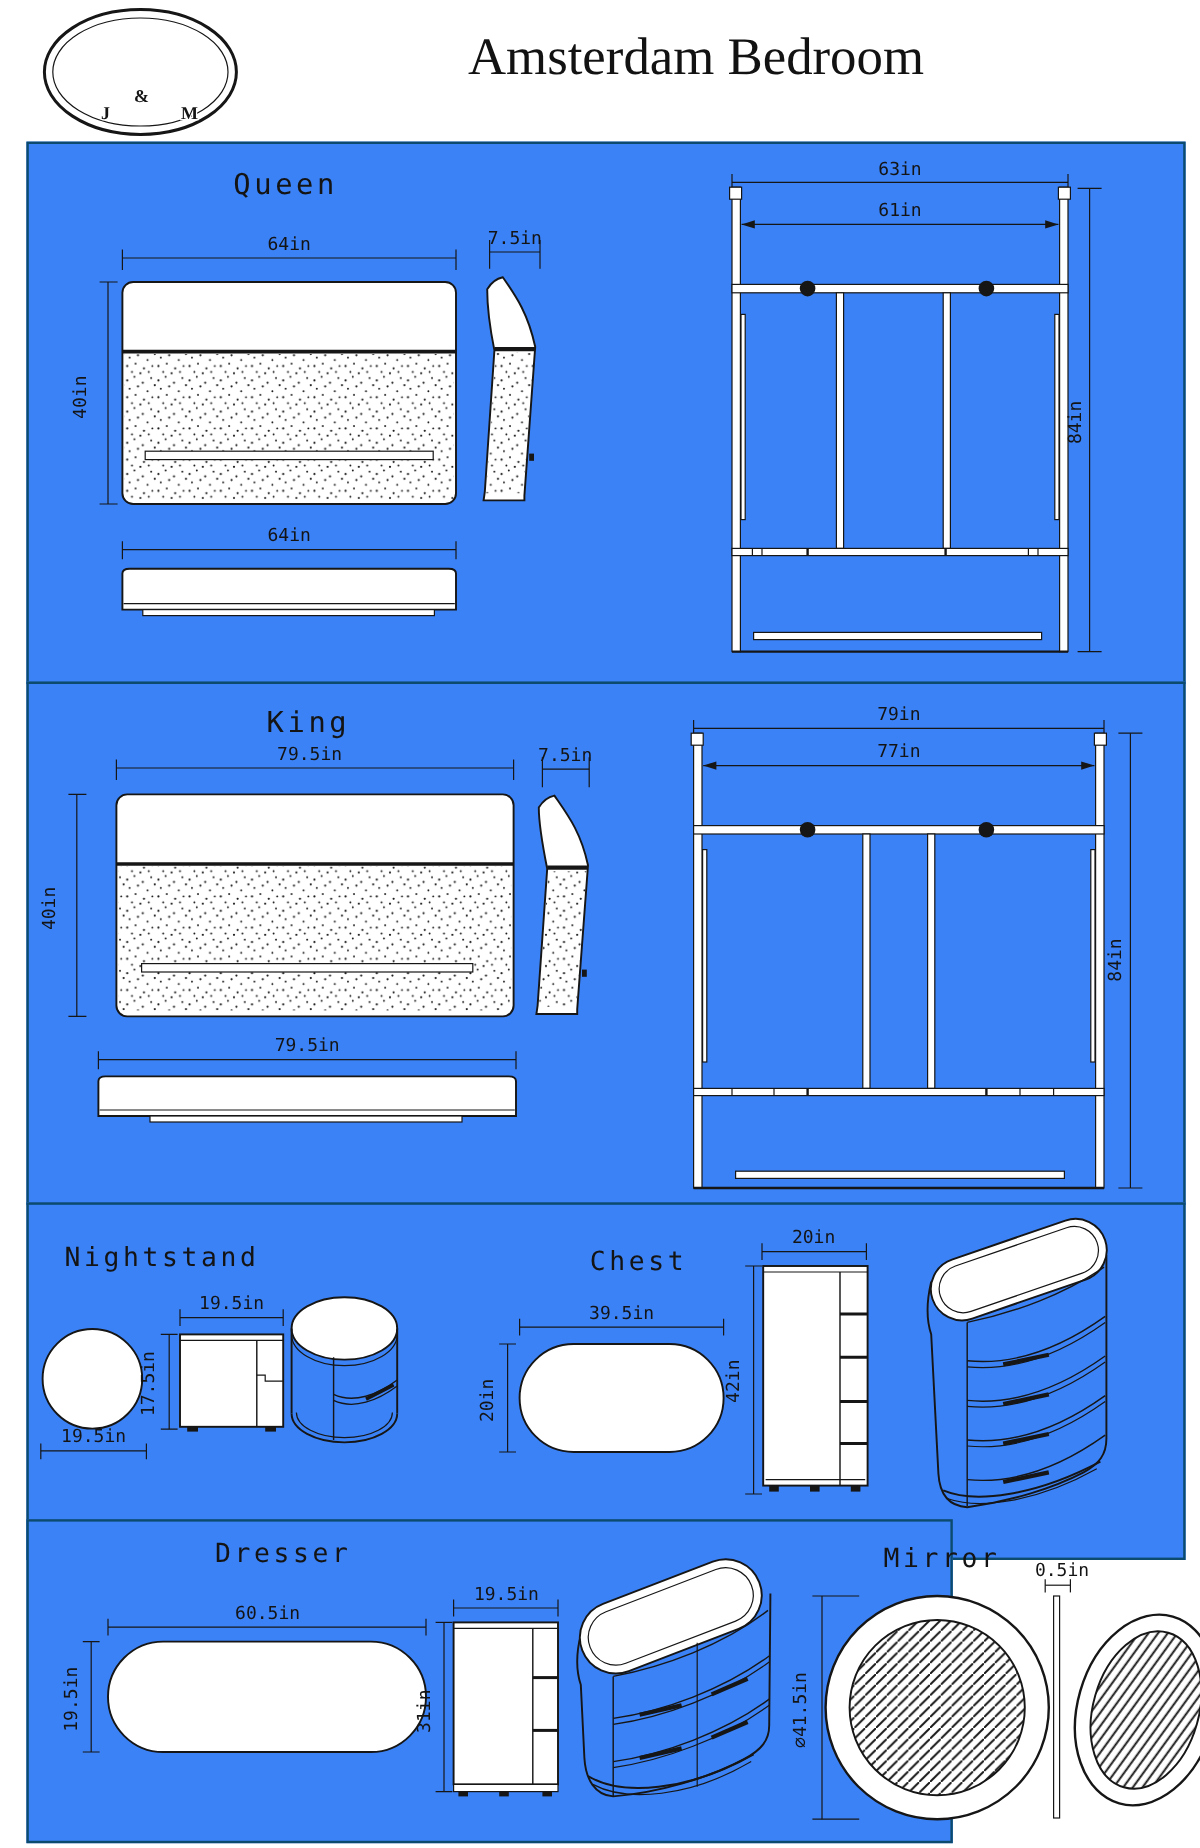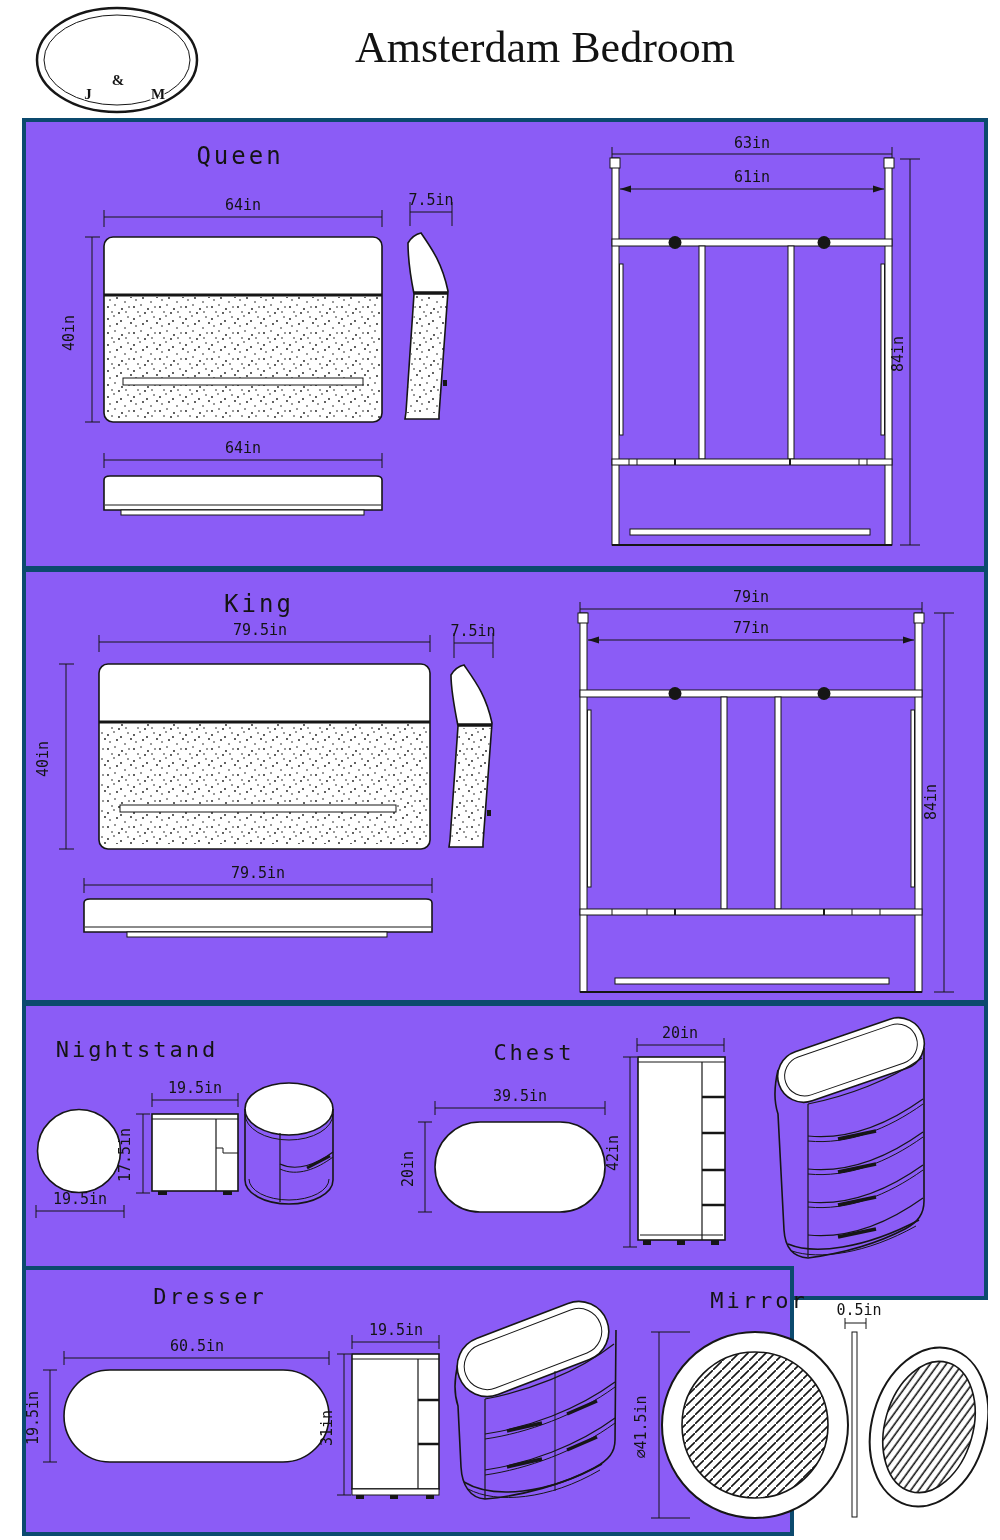--- a/index.html
+++ b/index.html
@@ -1,35 +1,35 @@
 <!DOCTYPE html>
 <html><head>
 <meta charset="utf-8">
 <style>
   html,body { margin:0; padding:0; background:#fff; }
   .page { position:relative; width:1000px; height:1540px; background:#fff; overflow:hidden;
           font-family:"DejaVu Sans Mono","Liberation Mono",monospace; }
-  .panel { position:absolute; border:4px solid #0c4a6e; background:#8b5cf6; box-sizing:border-box; }
+  .panel { position:absolute; border:2px solid #0c4a6e; background:#3b82f6; box-sizing:border-box; }
   .panel svg { display:block; }
   svg text { font-family:"DejaVu Sans Mono","Liberation Mono",monospace; font-size:15px;
              fill:#141414; stroke:none; text-anchor:middle; }
   svg text.ttl  { font-size:24px; letter-spacing:3px; }
   svg text.ttl2 { font-size:22px; letter-spacing:3px; }
   .ln { stroke:#161616; fill:none; stroke-width:1.3; }
   .fw { stroke:#161616; fill:#fff;  stroke-width:1.4; }
   .dk { fill:#161616; stroke:none; }
   .spk { fill:url(#speckle); stroke:none; }
   .hatchf { fill:url(#hatch45); stroke:#161616; stroke-width:1.6; }
   .hatchs { fill:url(#hatchsteep); stroke:#161616; stroke-width:1.6; }
   .s1{stroke-width:1} .s12{stroke-width:1.2} .s15{stroke-width:1.6} .s2{stroke-width:2}
   .s25{stroke-width:2.5} .s3{stroke-width:3} .s35{stroke-width:3.5}
   .logo { position:absolute; left:28px; top:2px; }
   .logo text { font-family:"Liberation Serif","DejaVu Serif",serif; font-weight:bold;
                fill:#141414; stroke:#fff; stroke-width:2px; paint-order:stroke; text-anchor:middle; }
-  h1.title { position:absolute; left:320px; top:22px; width:450px; margin:0; text-align:center;
+  h1.title { position:absolute; left:320px; top:22px; width:450px; margin:0; text-align:right;
              font-family:"Liberation Serif","DejaVu Serif",serif; font-weight:normal;
              font-size:44px; color:#121212; }
 </style>
 </head>
 <body>
 
 <div class="page">
 
   <svg width="0" height="0" style="position:absolute" aria-hidden="true">
     <defs>
@@ -322,21 +322,21 @@
         <path d="M 806,1205 C 846,1209 886,1193 921,1168" class="ln s1"></path>
         <path d="M 836,1203 L 874,1195" class="ln s35"></path>
         <path d="M 806,1233 C 846,1237 886,1221 921,1196" class="ln s12"></path>
         <path d="M 836,1235 L 874,1227" class="ln s35"></path>
         <path d="M 786,1242 C 812,1253 862,1247 917,1218" class="ln s15"></path>
         <path d="M 790,1249 C 816,1258 864,1252 914,1224" class="ln s1"></path>
       </g>
     </svg>
   </div>
 
-  <div class="panel" style="left:22px;top:1266px;width:772px;height:270px;">
+  <div class="panel" style="left:22px;top:1266px;width:772px;height:270px;padding-left:28px;">
     <svg width="962" height="266" viewBox="24 1268 962 266">
       <text class="ttl2" x="208" y="1302">Dresser</text>
 
       <g>
         <text x="195" y="1349">60.5in</text>
         <line x1="62" y1="1356" x2="327" y2="1356" class="ln s1"></line>
         <line x1="62" y1="1349" x2="62" y2="1363" class="ln s1"></line>
           <line x1="327" y1="1349" x2="327" y2="1363" class="ln s1"></line>
         <text transform="translate(36,1416) rotate(-90)">19.5in</text>
         <line x1="48" y1="1368" x2="48" y2="1460" class="ln s1"></line>

